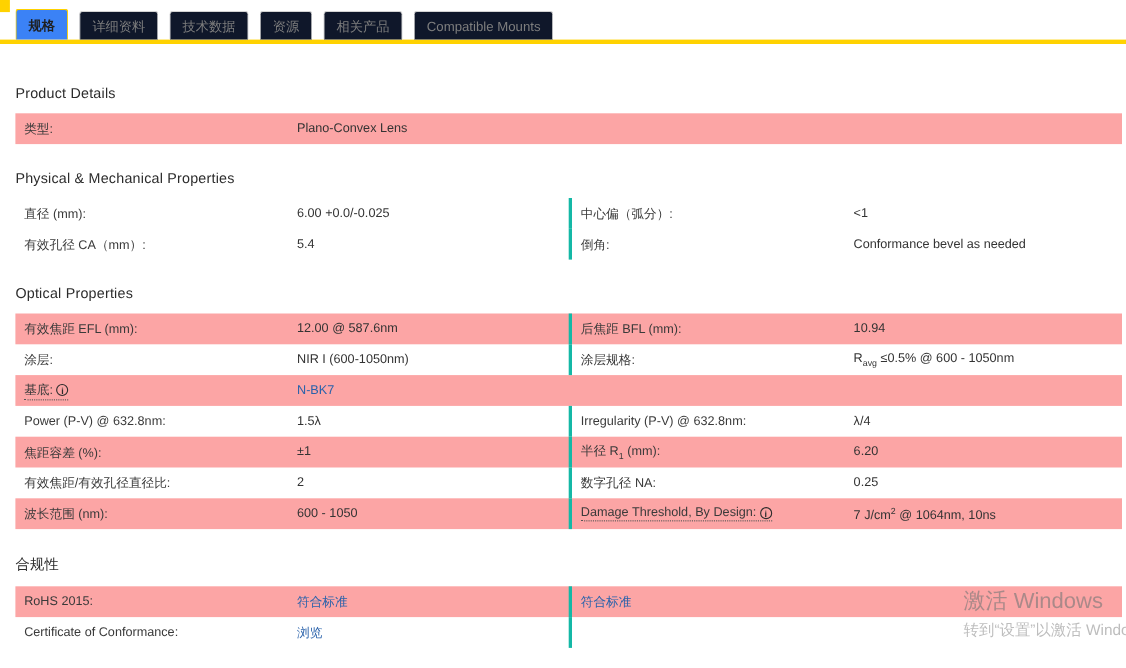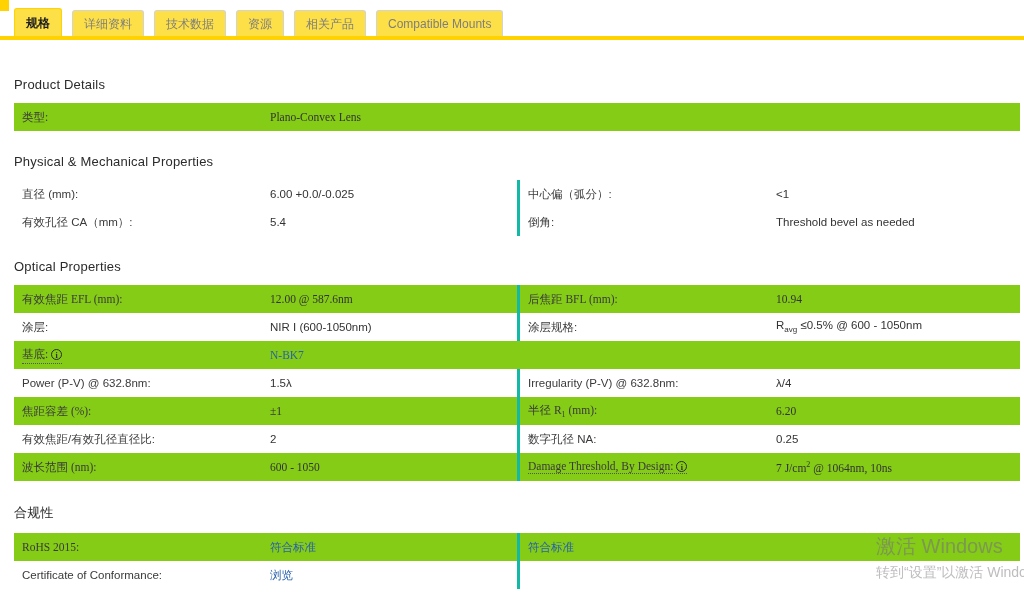--- a/index.html
+++ b/index.html
@@ -15,39 +15,39 @@
   }
   
   .tabbar {
     display: flex; align-items: flex-end; gap: 10px;
     padding: 8px 0 0 14px;
   }
   .tab {
     font-size: 12px; line-height: 1; padding: 7px 11px 6px;
     border: 1px solid #d3d3d3; border-bottom: none;
     border-radius: 3px 3px 0 0;
-    background: #fde047; color: #7e7e7e; cursor: pointer; white-space: nowrap;
+    background: #0f172a; color: #7e7e7e; cursor: pointer; white-space: nowrap;
   }
   .tab.active {
-    background: #fde047; border-color: #ffd200; color: #1f1f1f;
+    background: #3b82f6; border-color: #ffd200; color: #1f1f1f;
     font-weight: bold; padding: 8px 11px 7px;
   }
   .tab-underline { height: 4px; background: #ffd200; }
 
   
   .content { padding: 0 4px 0 14px; }
   h2.section-title {
     font-size: 13px; font-weight: normal; color: #2b2b2b;
     margin: 23px 0 11px 0; letter-spacing: .2px;
   }
   h2.section-title.first { margin-top: 37px; }
 
   .spec-table { width: 100%; }
   .srow { display: flex; min-height: 28px; }
-  .srow.gray { background: #84cc16; font-family: Liberation Serif, serif; }
+  .srow.gray { background: #fca5a5; }
   .cell {
     flex: 1 1 50%; display: flex; align-items: center;
     padding: 4px 6px 4px 8px; font-size: 11.5px;
   }
   .cell.right { border-left: 3px solid #14b8a6; }
   .cell.single { flex: 1 1 100%; }
   .label { flex: 0 0 248px; color: #3a3a3a; }
   .value { color: #333; }
   .link { color: #2a62ab; cursor: pointer; text-decoration: none; }
   sub, sup { font-size: 8px; }
@@ -109,21 +109,21 @@
         <span class="value">&lt;1</span>
       </div>
     </div>
     <div class="srow">
       <div class="cell">
         <span class="label">有效孔径 CA（mm）:</span>
         <span class="value">5.4</span>
       </div>
       <div class="cell right">
         <span class="label">倒角:</span>
-        <span class="value">Threshold bevel as needed</span>
+        <span class="value">Conformance bevel as needed</span>
       </div>
     </div>
   </div>
 
   <h2 class="section-title">Optical Properties</h2>
   <div class="spec-table">
     <div class="srow gray">
       <div class="cell">
         <span class="label">有效焦距 EFL (mm):</span>
         <span class="value">12.00 @ 587.6nm</span>

